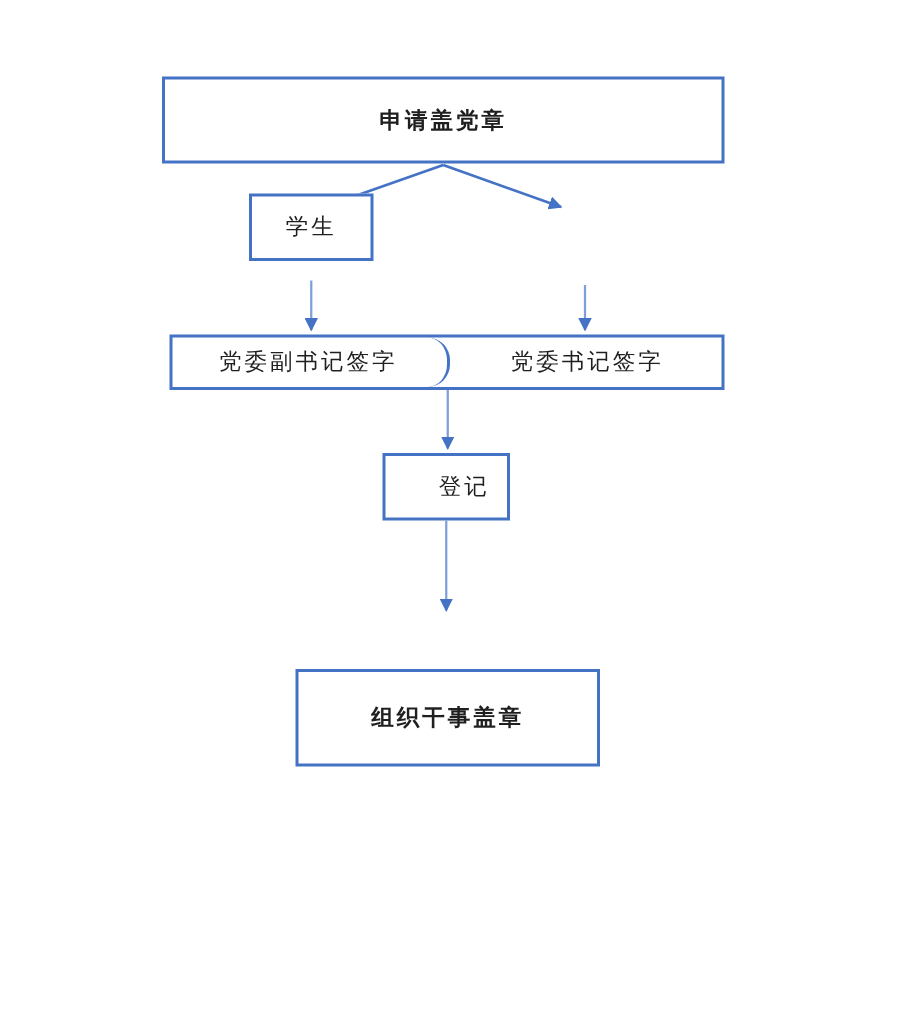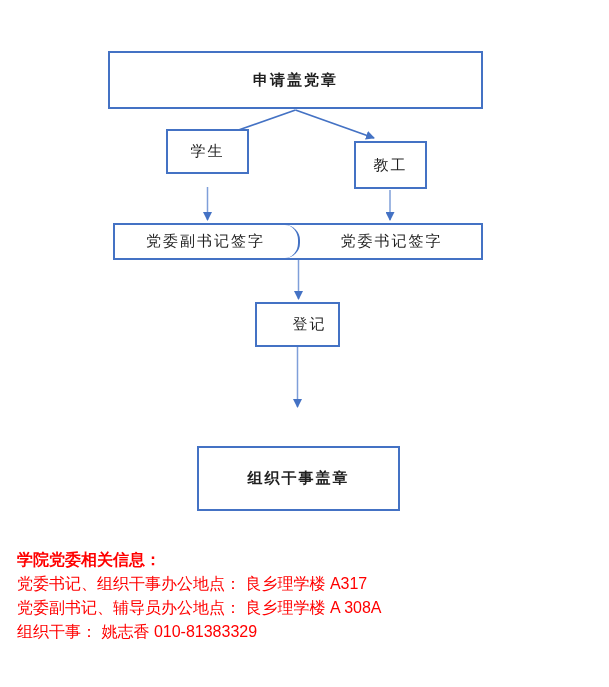--- a/index.html
+++ b/index.html
@@ -80,41 +80,32 @@
   </svg>
 
   <div class="fbox bold box-apply">
     <span>申请盖党章</span>
   </div>
 
   <div class="fbox box-student">
     <span>学生</span>
   </div>
 
-  <div class="fbox box-staff">
-    <span>教工</span>
-  </div>
 
   <div class="fbox sign-row">
     <div class="cell cell-left">
       <span>党委副书记签字</span>
     </div>
     <div class="cell cell-right">
       <span>党委书记签字</span>
     </div>
   </div>
 
   <div class="fbox box-register">
     <span>登记</span>
   </div>
 
   <div class="fbox bold box-stamp">
     <span>组织干事盖章</span>
   </div>
 
-  <div class="info">
-    <div class="heading">学院党委相关信息：</div>
-    <div>党委书记、组织干事办公地点： 良乡理学楼 A317</div>
-    <div>党委副书记、辅导员办公地点： 良乡理学楼 A 308A</div>
-    <div>组织干事： 姚志香  010-81383329</div>
-  </div>
 
 </div>
 
 </body></html>

